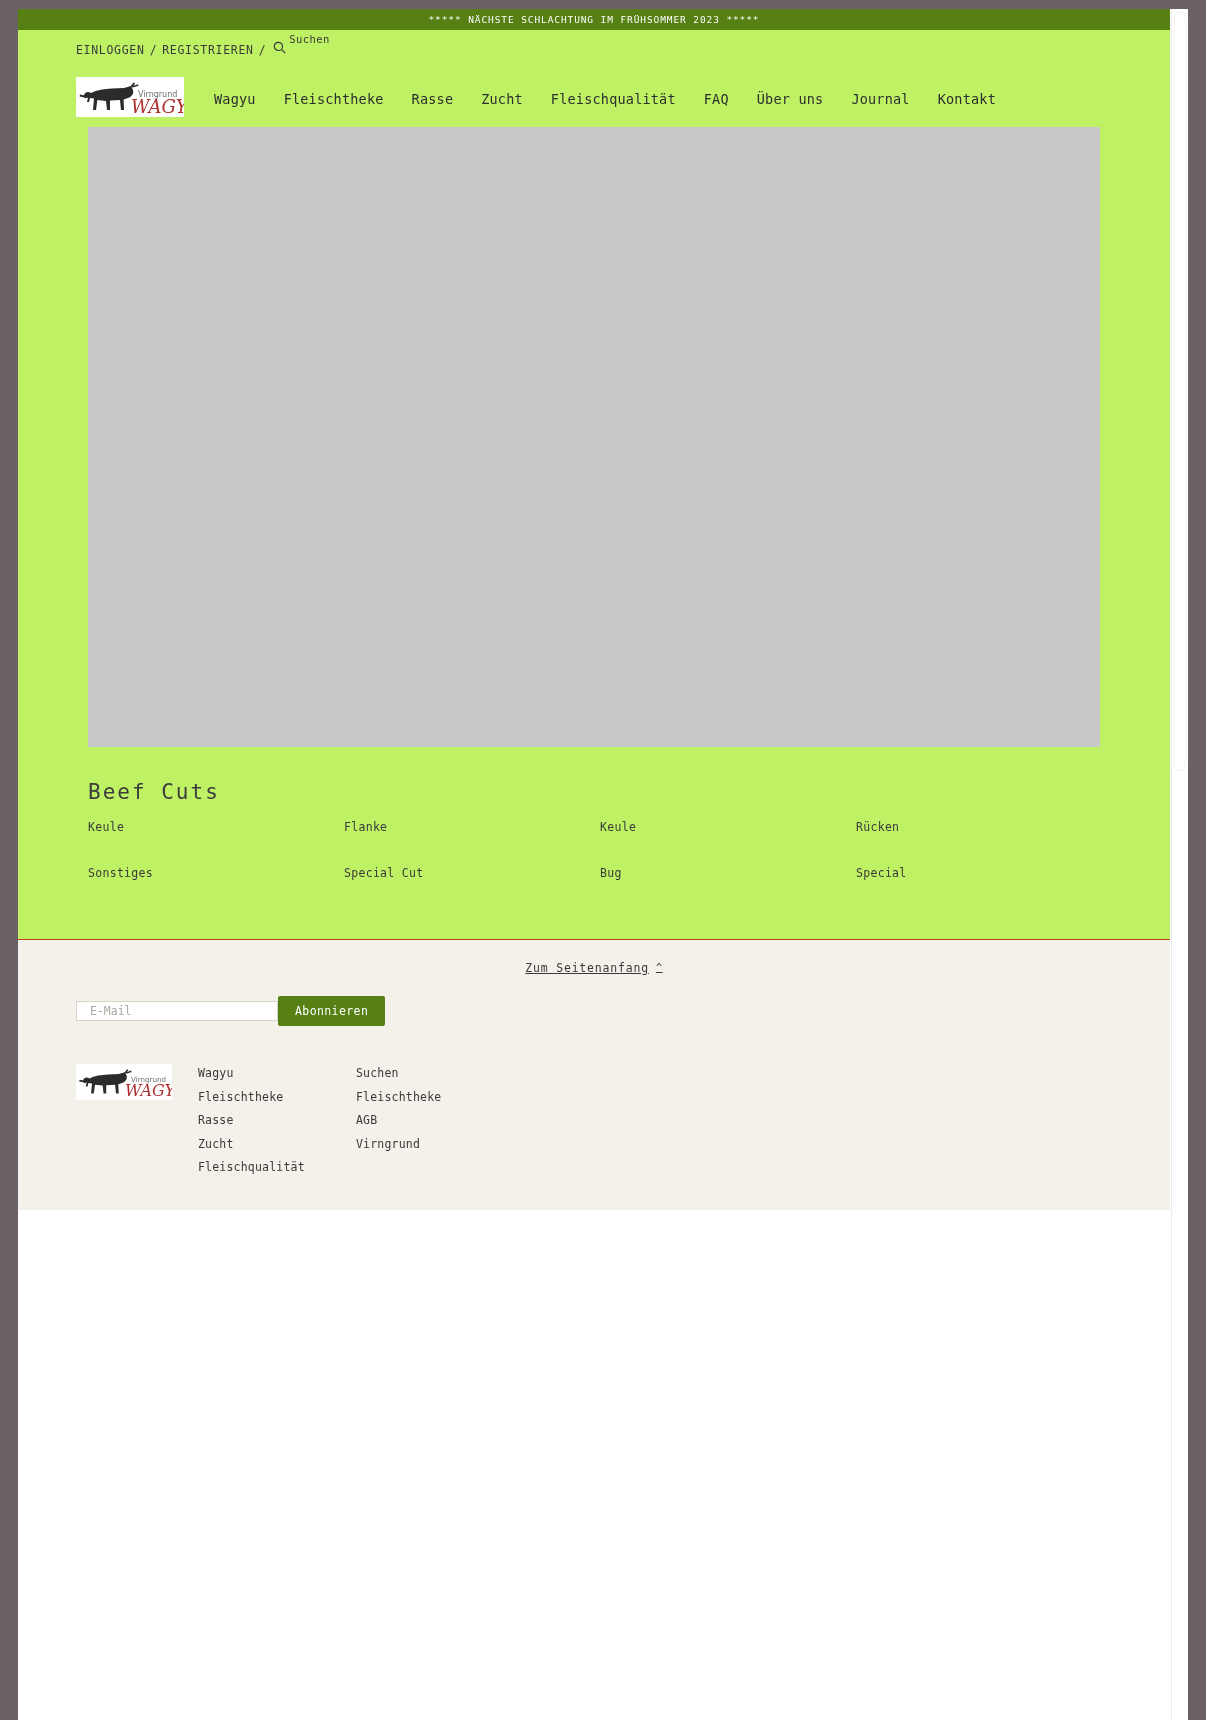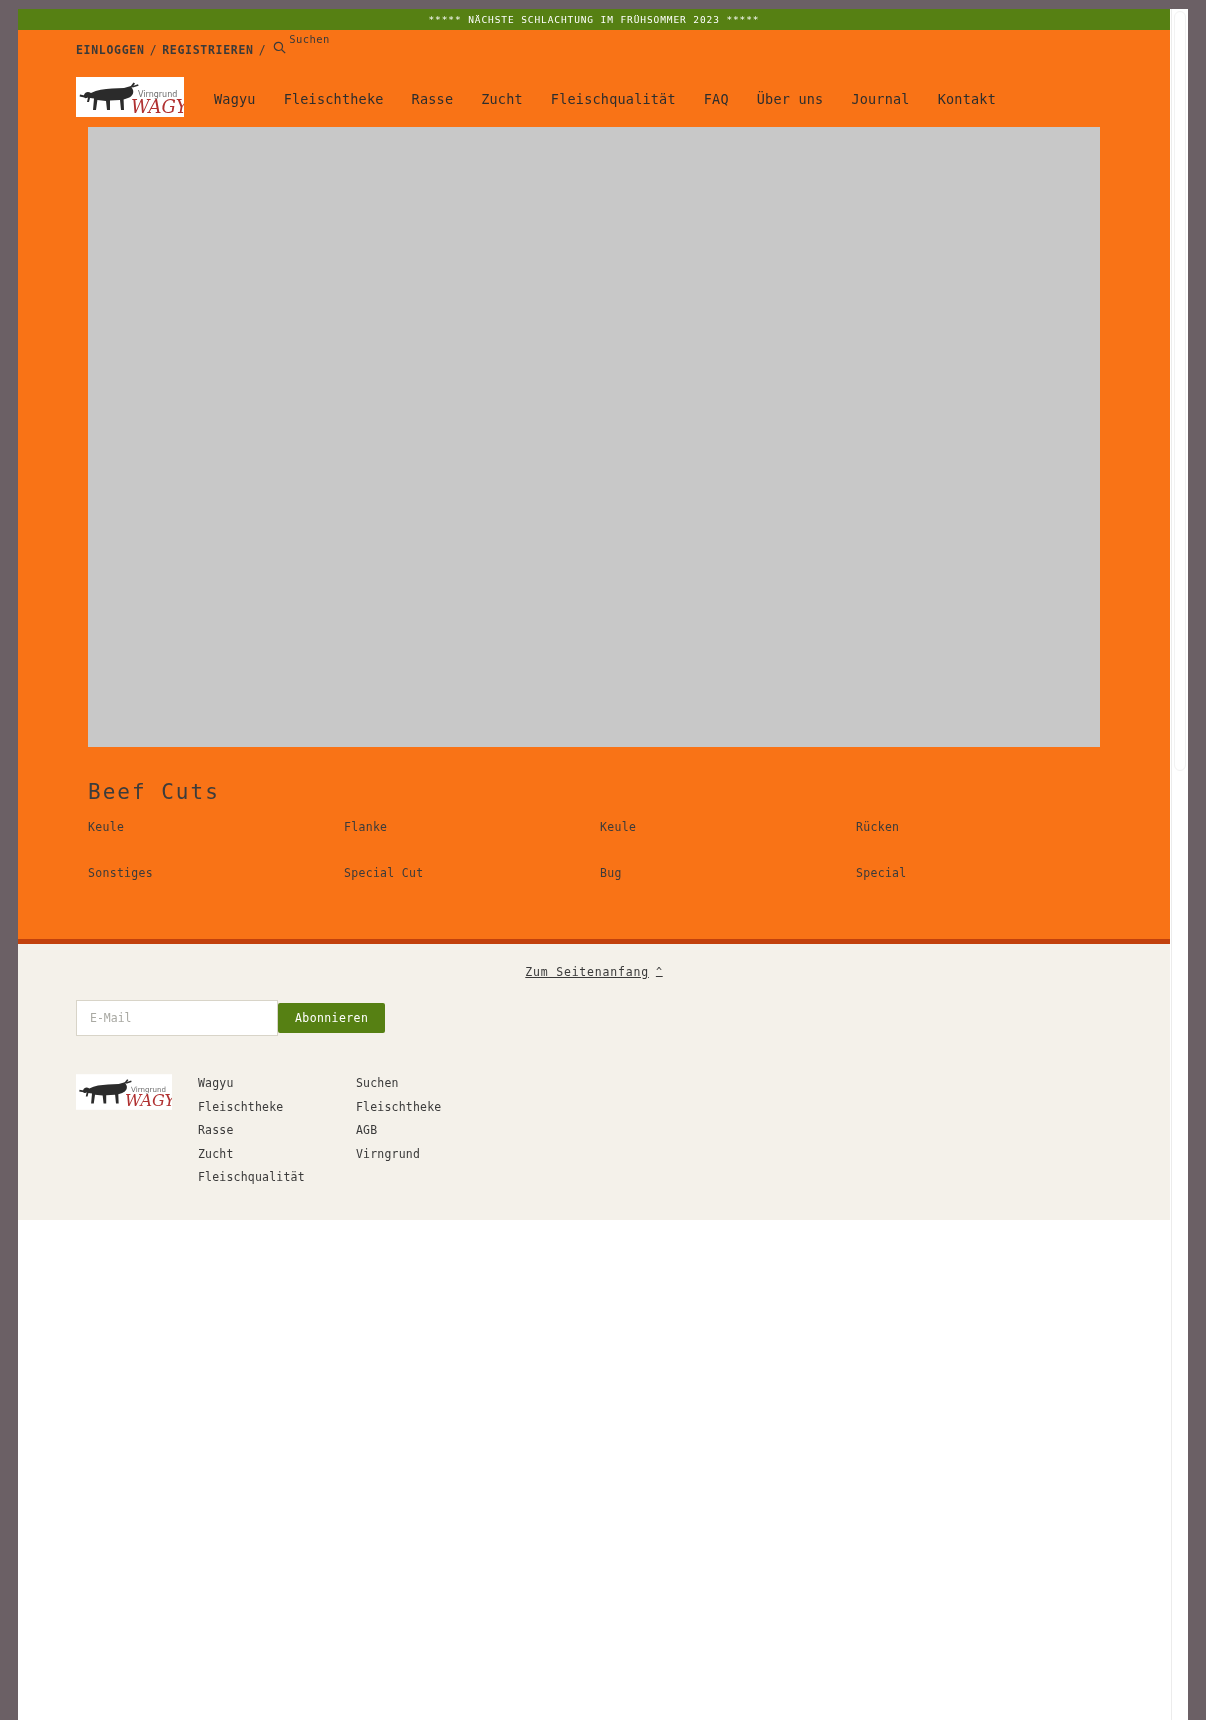--- a/index.html
+++ b/index.html
@@ -48,21 +48,21 @@
     height: 760px;
     background: #ffffff;
     border: 1px solid #f2f2f2;
     border-radius: 6px;
   }
 
   #doc {
     position: absolute;
     left: 0; top: 0;
     width: 1152px;
-    background: #f97316;
+    background: #bef264;
   }
 
   
   .announce-bar {
     height: 21px;
     background: #568013;
     display: flex;
     align-items: center;
     justify-content: center;
   }
@@ -85,21 +85,20 @@
     align-items: baseline;
     gap: 0;
     font-size: 11.5px;
     letter-spacing: 0.7px;
     color: #3a3a3a;
   }
   .util-link {
     color: #3a3a3a;
     text-decoration: none;
     white-space: nowrap;
-    font-weight: bold;
   }
   .util-sep { color: #3a3a3a; padding: 0 5px; white-space: pre; }
   .search-wrap {
     display: inline-flex;
     align-items: flex-start;
     gap: 3px;
     margin-left: 2px;
   }
   .search-icon-svg { display: block; margin-top: 2px; }
   .search-label {
@@ -183,21 +182,21 @@
     margin-top: 4px;
     font-size: 11.5px;
     color: #3b3b3b;
     letter-spacing: 0.3px;
   }
 
   
   .footer-spacer { height: 58px; }
   .site-footer {
     background: #f4f1ea;
-    border-top: 5px solid #c2410c;
+    border-top: 1px solid #c2410c;
     padding-bottom: 30px;
   }
   .to-top-row {
     height: 56px;
     display: flex;
     align-items: center;
     justify-content: center;
   }
   .to-top-link {
     font-size: 11.5px;
@@ -215,21 +214,21 @@
     text-decoration: none;
   }
 
   .newsletter-row {
     padding-left: 58px;
     display: flex;
     align-items: center;
   }
   .nl-input {
     width: 202px;
-    height: 36px;
+    height: 20px;
     border: 1px solid #d8d4c8;
     background: #ffffff;
     font-family: "DejaVu Sans Mono", "Liberation Mono", monospace;
     font-size: 11.5px;
     color: #3a3a3a;
     padding: 0 13px;
     outline: none;
     border-radius: 0;
   }
   .nl-input::placeholder { color: #a9a9a3; }

